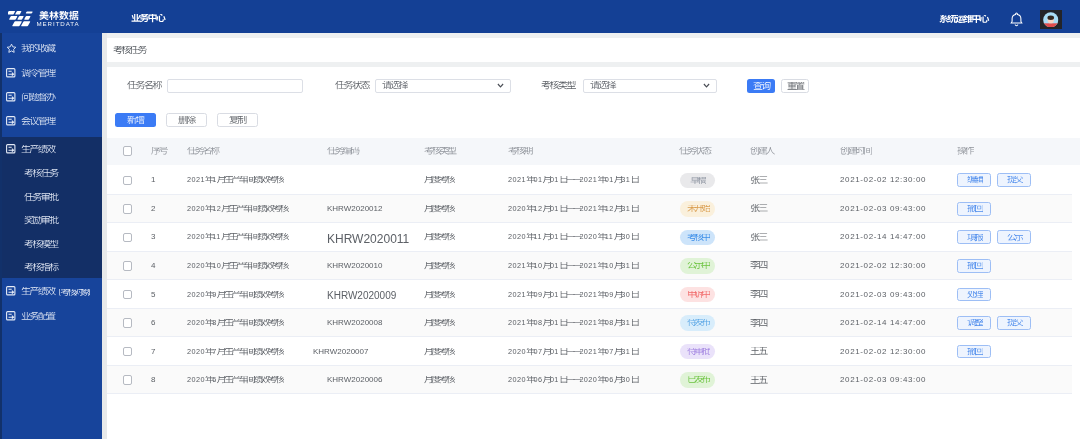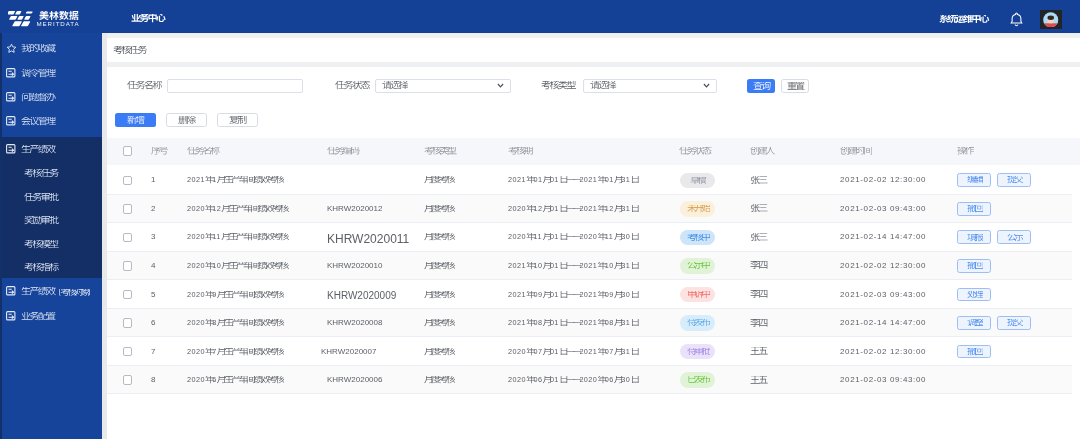--- a/index.html
+++ b/index.html
@@ -934,21 +934,21 @@
       <use href="#a14" transform="translate(36.99 6.42) scale(0.01 -0.01)"></use>
       <use href="#a15" transform="translate(44.29 6.42) scale(0.01 -0.01)"></use>
       <use href="#a68" transform="translate(51.59 6.42) scale(0.01 -0.01)"></use>
       <use href="#a63" transform="translate(58.89 6.42) scale(0.01 -0.01)"></use>
       <use href="#a16" transform="translate(66.19 6.42) scale(0.01 -0.01)"></use>
       <use href="#a17" transform="translate(73.49 6.42) scale(0.01 -0.01)"></use>
       <use href="#a18" transform="translate(80.79 6.42) scale(0.01 -0.01)"></use>
       <use href="#a19" transform="translate(88.09 6.42) scale(0.01 -0.01)"></use>
     </g>
   </svg>
-<div class="lt" style="left:321px;top:346.62px;font-size:8px;color:#5c6066">KHRW2020007</div>
+<div class="lt" style="left:313px;top:346.62px;font-size:8px;color:#5c6066">KHRW2020007</div>
 <svg class="t" style="left:424px;top:347.63px" width="31.2" height="8.18" viewBox="0 0 31.2 8.18">
     <g fill="#5c6066">
       <use href="#a67" transform="translate(0 6.42) scale(0.01 -0.01)"></use>
       <use href="#a69" transform="translate(7.3 6.42) scale(0.01 -0.01)"></use>
       <use href="#a18" transform="translate(14.6 6.42) scale(0.01 -0.01)"></use>
       <use href="#a19" transform="translate(21.9 6.42) scale(0.01 -0.01)"></use>
     </g>
   </svg>
 <svg class="t" style="left:507.5px;top:347.63px" width="131.68" height="8.18" viewBox="0 0 131.68 8.18">
     <g fill="#5c6066">

